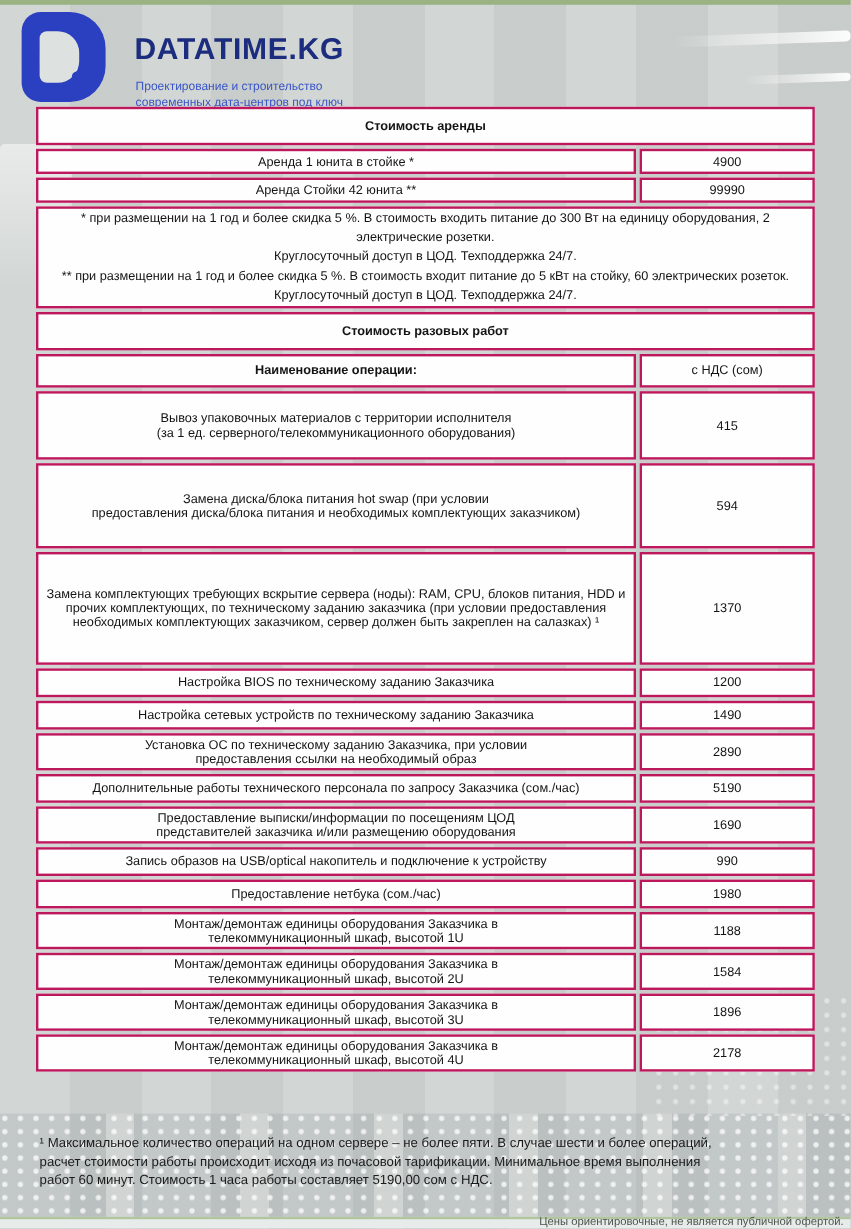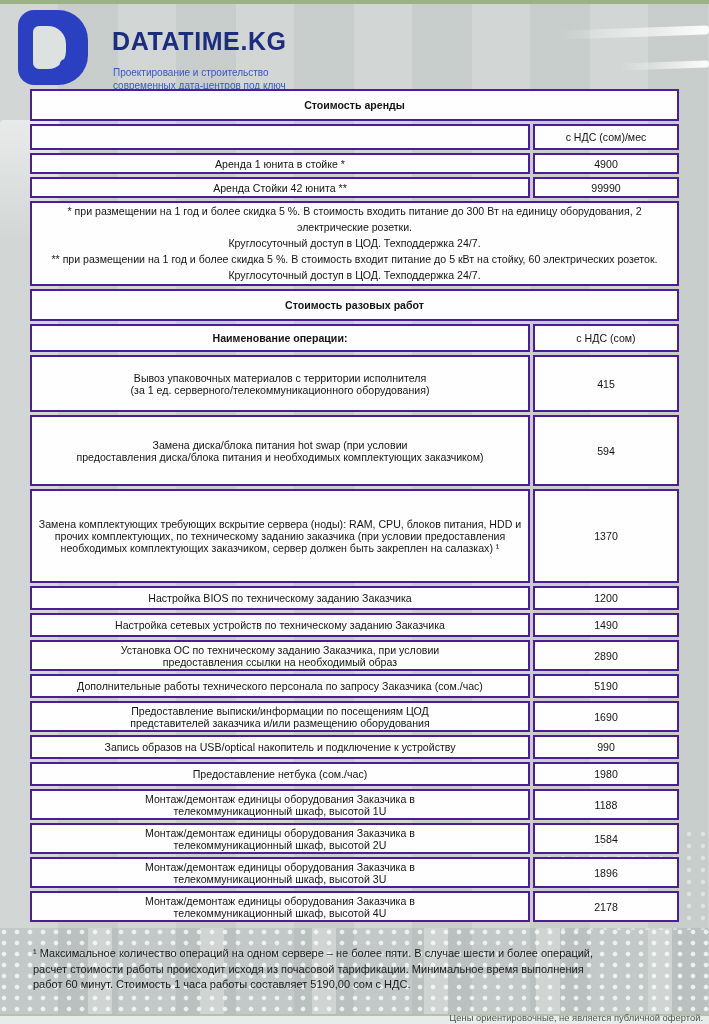--- a/index.html
+++ b/index.html
@@ -34,21 +34,21 @@
   .logo-hole{position:absolute;left:15px;top:16px;width:33px;height:43px;background:#dde1df;
     border-radius:6px 18px 18px 6px;}
   .logo-dot{position:absolute;left:27px;top:33px;width:15px;height:15px;background:#2b3fc1;
     border-radius:5px;transform:rotate(-6deg);}
   .brand{position:absolute;left:112px;top:27px;font-size:25px;font-weight:bold;
     color:#1c2c7e;letter-spacing:0.6px;}
   .tagline{position:absolute;left:113px;top:67px;font-size:10px;line-height:1.28;color:#3a55c5;white-space:pre-line;}
 
   
   table.price{position:absolute;left:27px;top:86px;width:655px;border-collapse:separate;border-spacing:3px;}
-  table.price td{box-sizing:border-box;background:#fefefe;border:2px solid #4c1d95;
+  table.price td{box-sizing:border-box;background:#fefefe;border:2px solid #be185d;
     text-align:center;vertical-align:middle;font-size:10.6px;color:#141414;padding:1px 6px;}
   td.title-cell{font-size:14.6px;font-weight:bold;height:32px;}
   td.label-cell{white-space:pre-line;}
   td.price-cell{width:146px;}
   td.bold{font-weight:bold;}
   td.notes-cell{font-size:8.7px;text-align:left;line-height:1.5;white-space:pre-line;padding:3px 10px;height:55px;}
   .h-head1{height:26px;} .h-head2{height:28px;} .h-rent{height:21px;}
   .h-sm{height:24px;} .h-two{height:31px;} .h-md{height:57px;} .h-lg{height:71px;} .h-xl{height:94px;}
 
   
@@ -78,24 +78,20 @@
   </div>
   <div class="brand">DATATIME.KG</div>
   <div class="tagline">Проектирование и строительство
 современных дата-центров под ключ</div>
 
   <table class="price">
 
     <tbody>
         <tr>
       <td colspan="2" class="title-cell">Стоимость аренды</td>
-    </tr>
-    <tr>
-      <td class="h-head1"></td>
-      <td class="price-cell h-head1">с НДС (сом)/мес</td>
     </tr>
     <tr>
       <td class="label-cell h-rent">Аренда 1 юнита в стойке *</td>
       <td class="price-cell h-rent">4900</td>
     </tr>
     <tr>
       <td class="label-cell h-rent">Аренда Стойки 42 юнита **</td>
       <td class="price-cell h-rent">99990</td>
     </tr>
     <tr>

